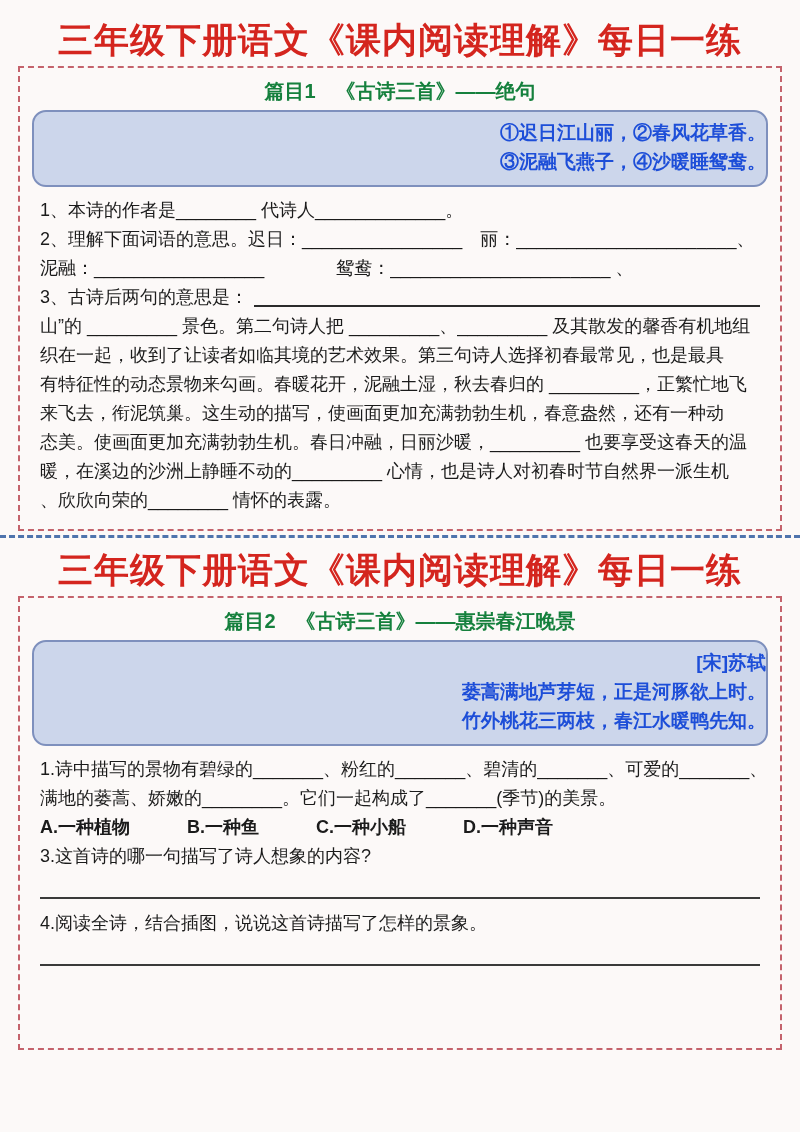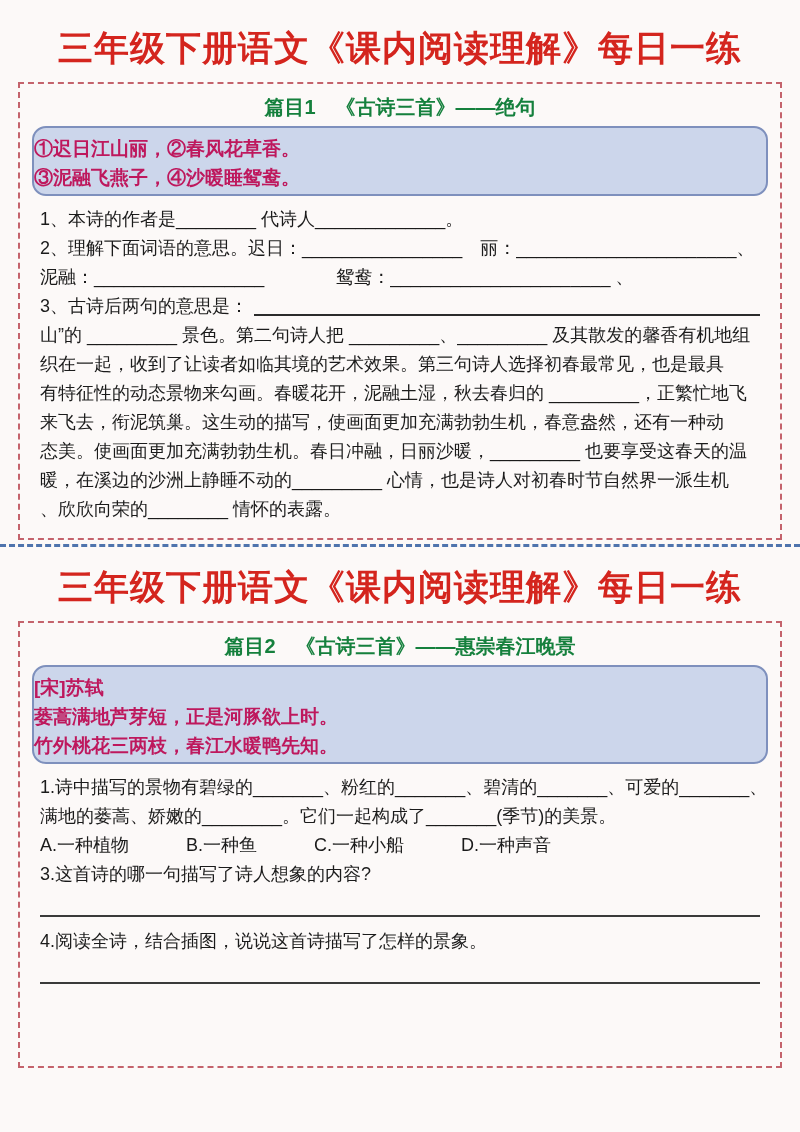--- a/index.html
+++ b/index.html
@@ -9,21 +9,21 @@
     font-family:"Liberation Sans", sans-serif;
     color:#1b1b1b;
     box-sizing:border-box;
     overflow:hidden;
   }
   .main-title {
     text-align:center;
     color:#d4251e;
     font-size:35px;
     font-weight:bold;
-    margin:8px;
+    margin:0;
     padding:20px 0 6px 0;
     letter-spacing:1px;
     line-height:40px;
     white-space:nowrap;
   }
   .main-title.second { padding-top:12px; }
   .dashed-box {
     margin:0 18px;
     border:2px dashed #c4636c;
     padding:8px 20px 14px 20px;
@@ -36,46 +36,46 @@
     font-size:20px;
     font-weight:bold;
     color:#15803d;
     margin:2px 0 6px 0;
     line-height:26px;
   }
   .poem-box {
     background:#ccd6eb;
     border:2px solid #7e90bd;
     border-radius:14px;
-    text-align:left;
-    padding:5px 0 1px 0;
+    text-align:right;
+    padding:5px 0 8px 0;
     margin:0 -8px 9px -8px;
     font-size:19px;
     font-weight:bold;
-    color:#be185d;
+    color:#1d4ed8;
   }
   .poem-box p { margin:2px 0; line-height:27px; }
   .q-line {
     font-size:18px;
     line-height:29px;
     font-weight:500;
     white-space:nowrap;
   }
   .flex-line { display:flex; }
   .fill-blank {
     flex:1;
     border-bottom:2px solid #2b2b2b;
     margin:0 0 5px 6px;
   }
   .options-row {
     display:flex;
     gap:57px;
     font-size:18px;
     line-height:29px;
-    font-weight:400;
+    font-weight:700;
   }
   .answer-line {
     border-bottom:2px solid #3a3a3a;
     margin:26px 0 10px 0;
     height:0;
   }
   .section-divider {
     border-top:3px dashed #4f74ad;
     margin:4px 0 0 0;
     height:0;

